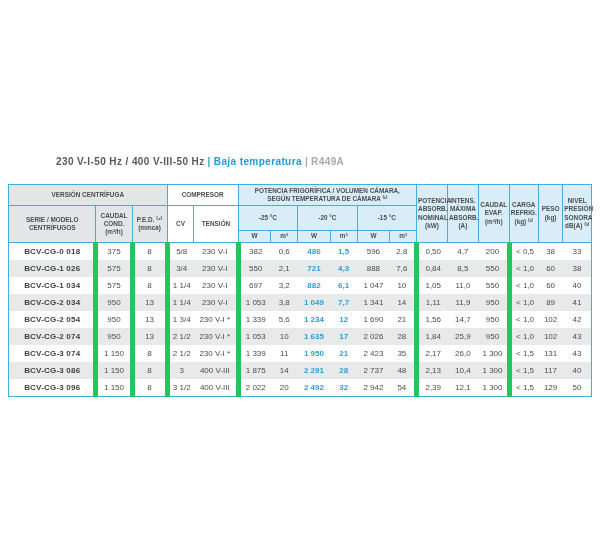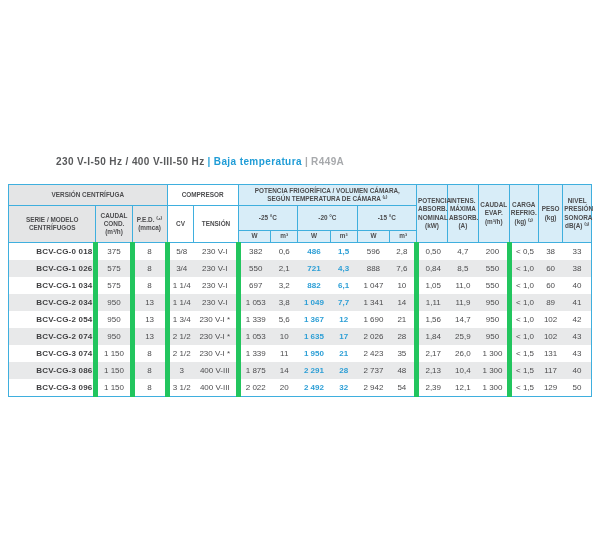--- a/index.html
+++ b/index.html
@@ -41,21 +41,21 @@
   .bg-gray  { background: #e4e5e6; }
   .bg-white { background: #ffffff; }
   .bg-blue  { background: #d8edf8; }
 
   tbody td {
     font-size: 8px; color: #4d4d4f; text-align: center;
     height: 17px; padding: 0 1px; white-space: nowrap; overflow: hidden;
   }
   tbody tr.even td { background: #e8e9ea; }
   tbody td.model {
-    text-align: right; padding-left: 3px;
+    text-align: center; padding-left: 3px;
     font-weight: bold; color: #3f3f41; letter-spacing: 0.2px;
   }
   tbody td.blue { color: #2d9fd6; font-weight: bold; }
   tbody td.vline { border-left: 5px solid #22c55e; }
 </style>
 </head>
 <body>
 
 <div class="page">
 
@@ -212,21 +212,21 @@
             <td>41</td>
           </tr>
           <tr class="odd">
             <td class="model">BCV-CG-2 054</td>
             <td class="vline">950</td>
             <td class="vline">13</td>
             <td class="vline">1 3/4</td>
             <td>230 V-I *</td>
             <td class="vline">1 339</td>
             <td>5,6</td>
-            <td class="blue">1 367</td>
+            <td class="blue">1 234</td>
             <td class="blue">12</td>
             <td>1 690</td>
             <td>21</td>
             <td class="vline">1,56</td>
             <td>14,7</td>
             <td>950</td>
             <td class="vline">&lt; 1,0</td>
             <td>102</td>
             <td>42</td>
           </tr>

